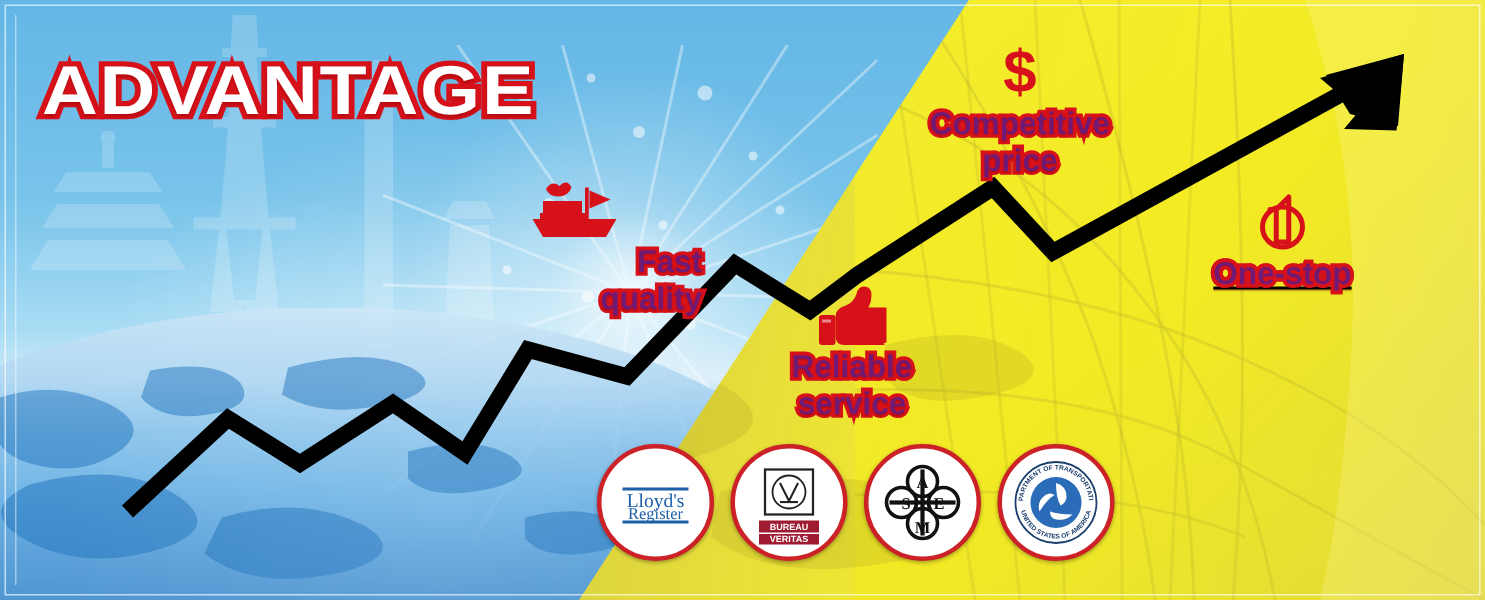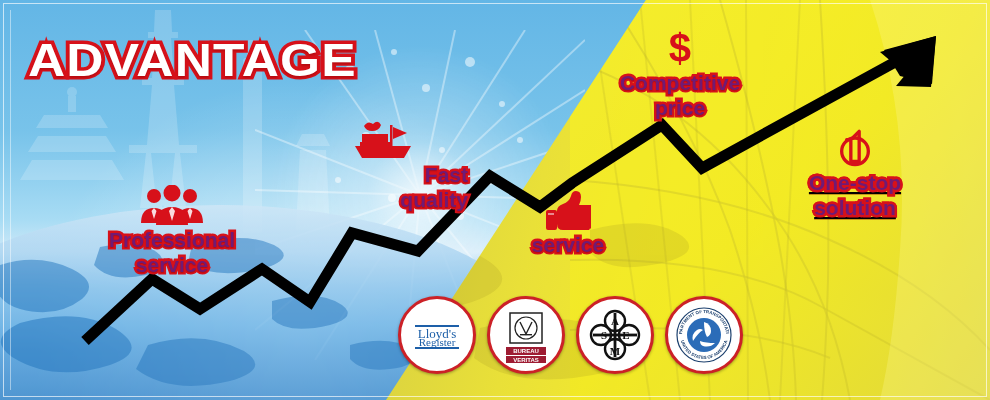--- a/index.html
+++ b/index.html
@@ -257,39 +257,20 @@
   </div>
 
   <svg class="arrow" viewBox="0 0 990 400">
     <polyline points="85,341 152,279 200,309 262,269 310,302 352,233 418,251 490,176 540,207 572,183 662,125 702,168 908,55" fill="none" stroke="#000000" stroke-width="11" stroke-linejoin="miter" stroke-linecap="butt"></polyline>
     <polygon points="936,36 880,52 906,74 896,86 931,87" fill="#000000"></polygon>
     <polygon points="936,36 884,50 900,76 932,84" fill="#000000"></polygon>
   </svg>
 
   <div class="headline">ADVANTAGE</div>
 
-  <div class="feature f-professional">
-    <svg class="ficon" width="66" height="40" viewBox="0 0 66 40">
-      <g fill="#d7111a">
-        <circle cx="15" cy="11" r="7"></circle>
-        <path d="M2 38 q0 -15 13 -15 q13 0 13 15z"></path>
-        <circle cx="51" cy="11" r="7"></circle>
-        <path d="M38 38 q0 -15 13 -15 q13 0 13 15z"></path>
-        <circle cx="33" cy="8" r="8.5"></circle>
-        <path d="M17 40 q0 -18 16 -18 q16 0 16 18z"></path>
-      </g>
-      <g fill="#ffffff" opacity="0.85">
-        <path d="M33 22 l3 4 l-3 10 l-3 -10z"></path>
-        <path d="M15 23 l2.5 3 l-2.5 8 l-2.5 -8z"></path>
-        <path d="M51 23 l2.5 3 l-2.5 8 l-2.5 -8z"></path>
-      </g>
-    </svg>
-    <div class="flabel">Professional</div>
-    <div class="flabel">service</div>
-  </div>
 
   <div class="feature f-fast">
     <svg class="ficon" width="62" height="40" viewBox="0 0 62 40">
       <g fill="#d7111a">
         <path d="M3 26 l56 0 l-7 12 l-42 0z"></path>
         <path d="M10 14 l26 0 l0 12 l-26 0z"></path>
         <path d="M12 6 q4 -6 9 -2 q5 -5 8 1 q-2 6 -9 6 q-6 0 -8 -5z"></path>
         <rect x="38" y="5" width="2.5" height="21"></rect>
         <path d="M41 7 l14 6 l-14 6z"></path>
         <rect x="8" y="22" width="30" height="4"></rect>
@@ -302,38 +283,38 @@
   <div class="feature f-reliable">
     <svg class="ficon" width="46" height="40" viewBox="0 0 46 40">
       <g fill="#d7111a">
         <path d="M18 40 q-6 0 -6 -6 l0 -13 q0 -5 6 -7 q6 -2 8 -8 q1 -5 5 -5 q5 0 5 6 q0 4 -2 8 l11 0 q4 0 4 4 q0 3 -3 4 q3 1 3 4 q0 3 -3 4 q2 1 2 4 q0 3 -4 4 q1 1 1 3 q0 4 -5 4z"></path>
         <rect x="1" y="20" width="11" height="20" rx="2"></rect>
       </g>
       <g fill="#ffffff" opacity="0.5">
         <rect x="3" y="23" width="6" height="2"></rect>
       </g>
     </svg>
+    <div class="flabel">Reliable</div>
     <div class="flabel">service</div>
   </div>
 
   <div class="feature f-competitive">
     <svg class="ficon" width="34" height="44" viewBox="0 0 34 44">
       <text x="17" y="37" text-anchor="middle" font-family="Liberation Sans, sans-serif" font-size="44" font-weight="bold" fill="#d7111a">$</text>
     </svg>
     <div class="flabel">Competitive</div>
     <div class="flabel">price</div>
   </div>
 
   <div class="feature f-onestop">
     <svg class="ficon" width="50" height="48" viewBox="0 0 50 48">
       <circle cx="25" cy="28" r="16" fill="none" stroke="#d7111a" stroke-width="4"></circle>
       <path d="M20 14 l10 -10 l0 36 l-10 0 l0 -26 l-5 0z" fill="none" stroke="#d7111a" stroke-width="4" stroke-linejoin="round"></path>
     </svg>
     <div class="flabel">One-stop</div>
-    <div class="flabel">solution</div>
   </div>
 
   <div class="badges">
 
     <div class="badge">
       <svg width="64" height="64" viewBox="0 0 64 64">
         <rect x="10" y="22" width="44" height="2" fill="#1d5fa8"></rect>
         <rect x="10" y="44" width="44" height="2" fill="#1d5fa8"></rect>
         <text x="32" y="35" text-anchor="middle" font-family="Liberation Serif, serif" font-size="13" fill="#1d5fa8">Lloyd's</text>
         <text x="32" y="43" text-anchor="middle" font-family="Liberation Serif, serif" font-size="11" fill="#1d5fa8">Register</text>

